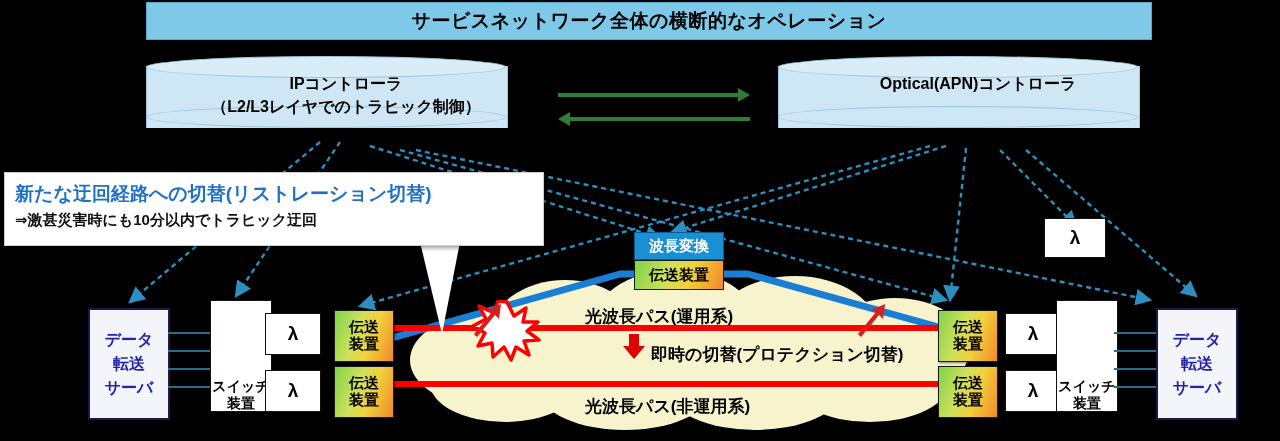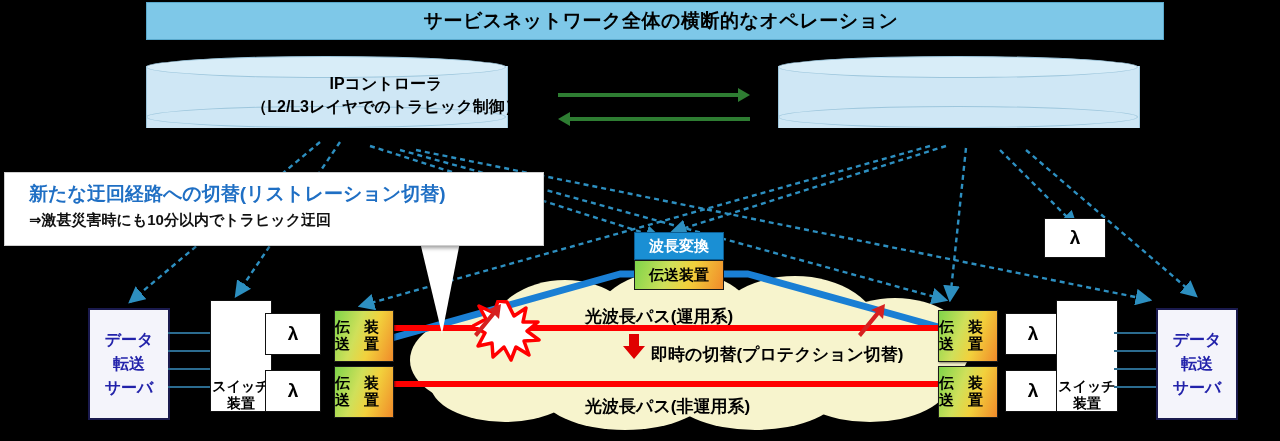--- a/index.html
+++ b/index.html
@@ -17,21 +17,20 @@
   .abs{position:absolute;}
 
   
   #title-banner{
     left:146px;top:2px;width:1004px;height:36px;
     background:#7ec8e8;
     border:1px solid #5aa9cc;
     display:flex;align-items:center;justify-content:center;
     color:#000;font-size:19px;font-weight:700;
     letter-spacing:.5px;
-    padding-left:12px;
   }
 
   
   .cyl{
     width:362px;height:84px;
   }
   .cyl .body{
     position:absolute;left:0;top:10px;width:360px;height:62px;
     background:#cfe7f5;border-left:1px solid #9dc6dc;border-right:1px solid #9dc6dc;
   }
@@ -41,58 +40,58 @@
     box-sizing:border-box;
   }
   .cyl .bottom{
     position:absolute;left:0;top:50px;width:360px;height:22px;
     background:#cfe7f5;border:1px solid #9dc6dc;border-radius:50%/50%;
     box-sizing:border-box;
   }
   .cyl .label{
     position:absolute;left:0;top:16px;width:400px;
     text-align:center;color:#000;font-size:16px;font-weight:700;
-    line-height:1.45;z-index:3;padding-left:40px;
+    line-height:1.45;z-index:3;
   }
   #ctrl-ip{left:146px;top:56px;}
   #ctrl-opt{left:778px;top:56px;}
 
   
   .garrow{height:4px;background:#2e7d32;}
   .ghead{
     position:absolute;width:0;height:0;border-top:7px solid transparent;
     border-bottom:7px solid transparent;
   }
 
   
   #callout{
     left:4px;top:172px;width:540px;height:74px;
     background:#fff;border:1px solid #cfcfcf;
     box-shadow:2px 2px 4px rgba(0,0,0,.4);
-    padding:6px 24px;box-sizing:border-box;
+    padding:6px 10px;box-sizing:border-box;
   }
   #callout .l1{color:#1f6fc4;font-size:19px;font-weight:700;line-height:1.55;}
   #callout .l2{color:#111;font-size:15px;font-weight:700;line-height:1.55;}
 
   
   #cloud{left:400px;top:270px;width:580px;height:160px;}
   #cloud .puff{position:absolute;background:#f7f4cd;border-radius:50%;}
 
   
   .redline{background:#ff0000;height:6px;}
 
   
   #burst{left:472px;top:300px;width:70px;height:62px;}
 
   
   .txbox{
     width:58px;height:50px;
     background:linear-gradient(110deg,#7fd44a 0%,#cfe05a 38%,#f2d13c 62%,#f08a2a 100%);
     border:1px solid #1a1a1a;
-    display:flex;flex-direction:row;align-items:center;justify-content:center;
+    display:flex;flex-direction:column;align-items:center;justify-content:center;
     color:#000;font-size:15px;font-weight:700;line-height:1.12;
     box-shadow:1px 1px 2px rgba(0,0,0,.5);
   }
   .wlbox{
     width:88px;height:26px;background:#1a8fd4;border:1px solid #0b5c91;
     display:flex;align-items:center;justify-content:center;
     color:#fff;font-size:15px;font-weight:700;
   }
   .lambda{
     width:54px;height:40px;background:#fff;border:1px solid #111;
@@ -158,20 +157,21 @@
       <div>IPコントローラ</div>
       <div>（L2/L3レイヤでのトラヒック制御）</div>
     </div>
   </div>
 
   <div class="abs cyl" id="ctrl-opt">
     <div class="body"></div>
     <div class="bottom"></div>
     <div class="top"></div>
     <div class="label">
+      <div>Optical(APN)コントローラ</div>
     </div>
   </div>
 
   <div class="abs" style="left:558px;top:93px;width:192px;">
     <div class="abs garrow" style="left:0;top:0;width:182px;"></div>
     <div class="ghead" style="left:180px;top:-5px;border-left:12px solid #2e7d32;"></div>
   </div>
   <div class="abs" style="left:558px;top:117px;width:192px;">
     <div class="abs garrow" style="left:10px;top:0;width:182px;"></div>
     <div class="ghead" style="left:0px;top:-5px;border-right:12px solid #2e7d32;"></div>

